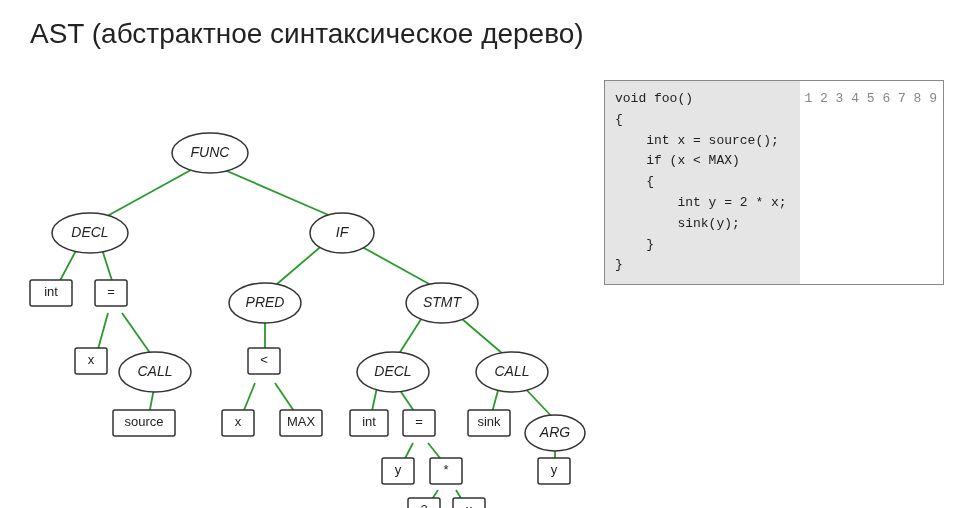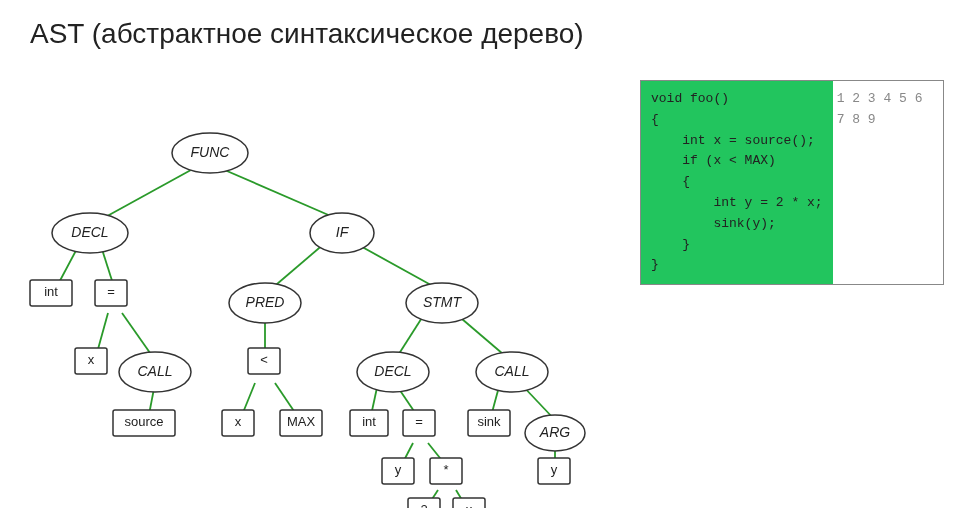--- a/index.html
+++ b/index.html
@@ -25,23 +25,23 @@
       height: 450px;
     }
     svg#tree-svg {
       width: 620px;
       height: 450px;
     }
     #code-box {
       position: absolute;
       top: 80px;
       right: 30px;
-      width: 304px;
+      width: 340px;
       border: 1.5px solid #888;
-      background: #22c55e;
+      background: #e5e5e5;
       display: flex;
       flex-direction: row;
     }
     #code-content {
       flex: 1;
       padding: 8px 10px;
       font-family: 'Courier New', monospace;
       font-size: 13px;
       line-height: 1.6;
       color: #222;

